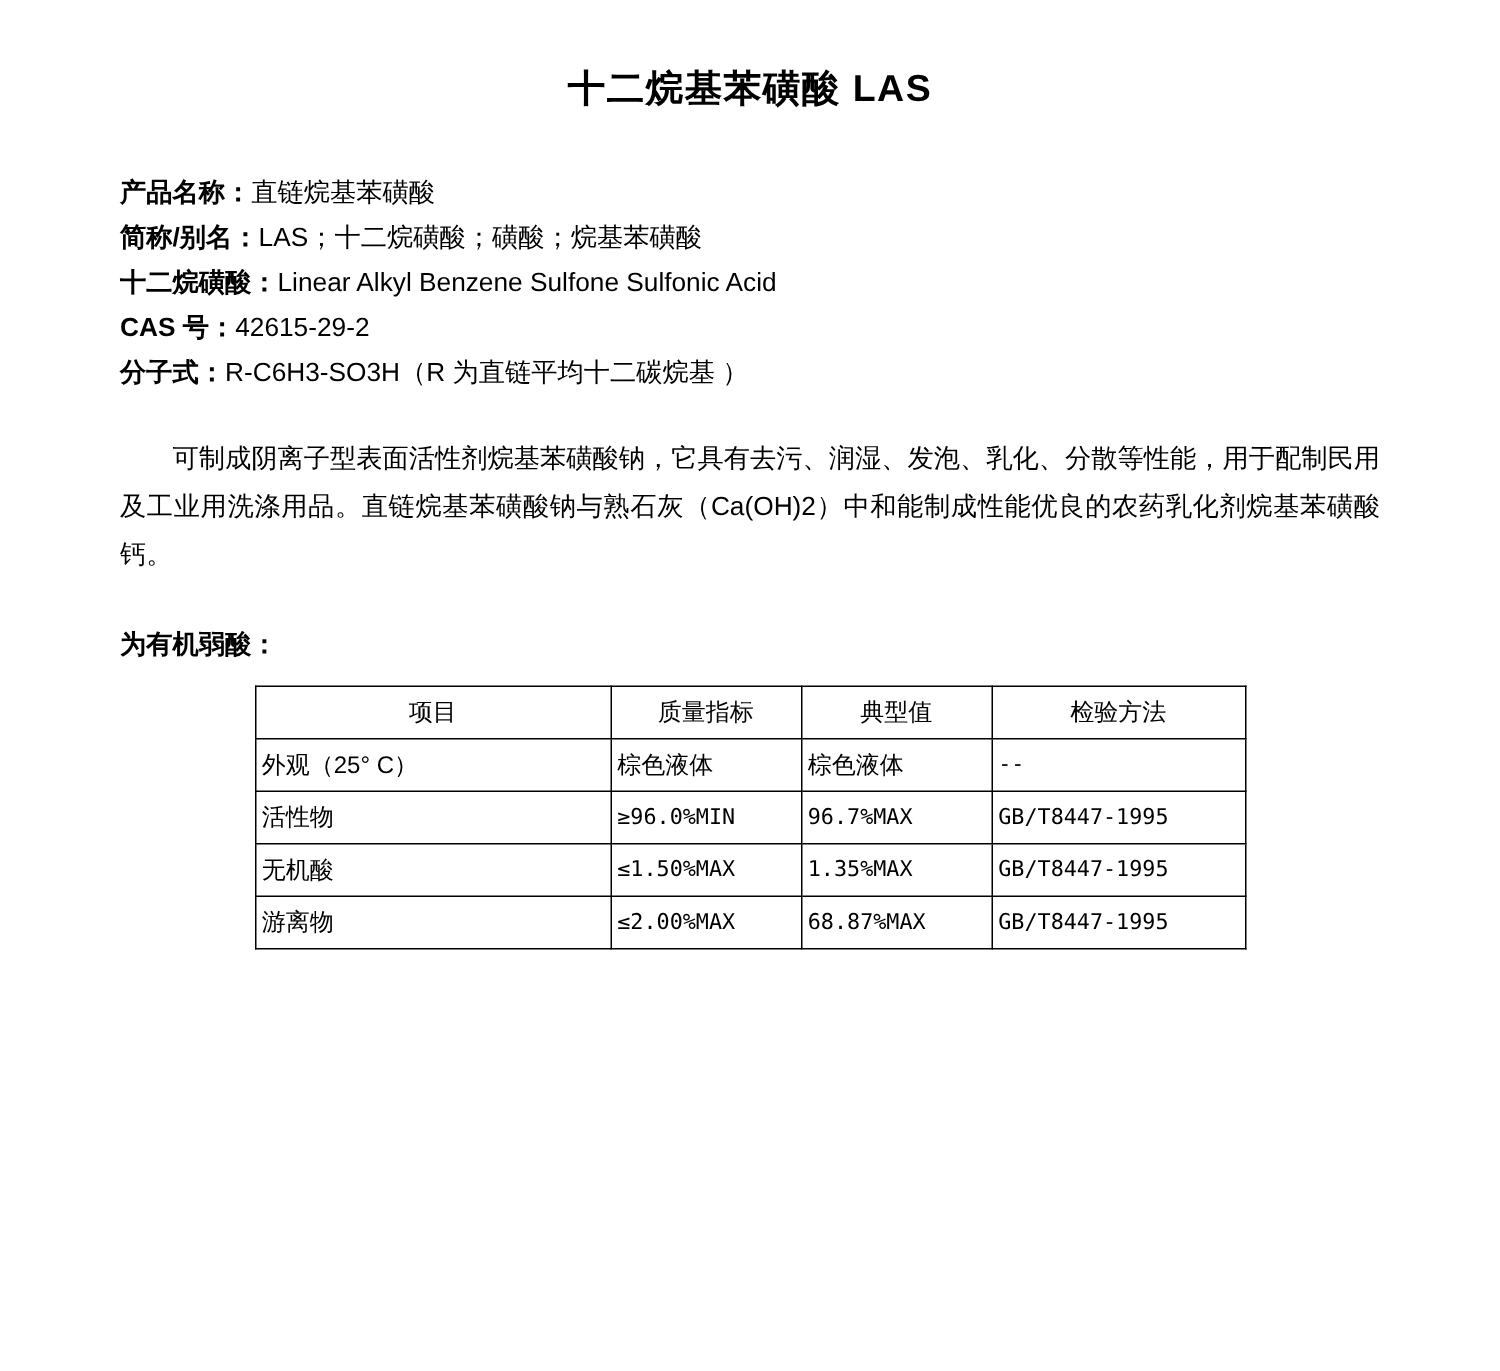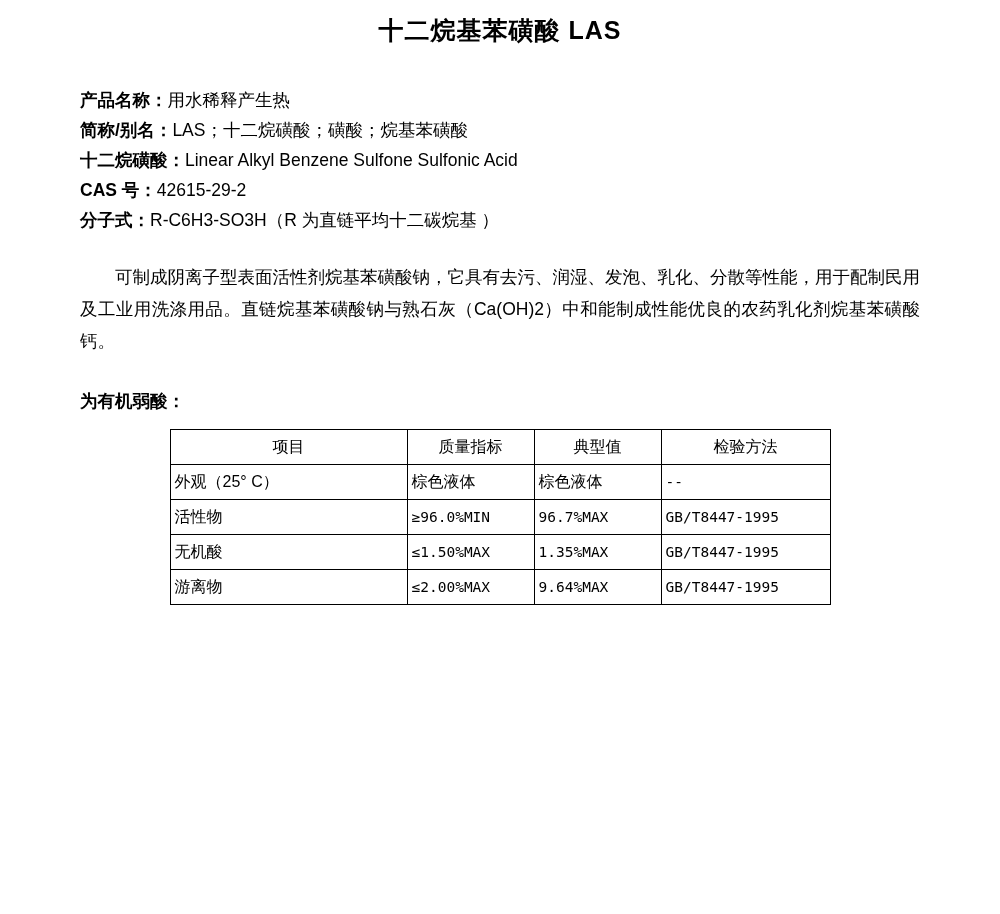--- a/index.html
+++ b/index.html
@@ -19,21 +19,21 @@
     width: 1000px;
     height: 914px;
     box-sizing: border-box;
     padding: 0 80px;
   }
   .doc-title {
     text-align: center;
     font-size: 25px;
     font-weight: bold;
     letter-spacing: 1px;
-    margin-top: 14px;
+    margin-top: 42px;
     margin-bottom: 0;
   }
   .info-block {
     margin-top: 38px;
   }
   .info-line {
     font-size: 17.5px;
     line-height: 30px;
     white-space: nowrap;
   }
@@ -95,21 +95,21 @@
 </style>
 </head>
 <body>
 
 <div class="page">
 
   <div class="doc-title">十二烷基苯磺酸 LAS</div>
 
   <div class="info-block">
     <div class="info-line">
-      <span class="lbl">产品名称：</span><span class="val">用水稀释产生热</span>
+      <span class="lbl">产品名称：</span><span class="val">直链烷基苯磺酸</span>
     </div>
     <div class="info-line">
       <span class="lbl">简称/别名：</span><span class="val">LAS；十二烷磺酸；磺酸；烷基苯磺酸</span>
     </div>
     <div class="info-line">
       <span class="lbl">十二烷磺酸：</span><span class="val">Linear Alkyl Benzene Sulfone Sulfonic Acid</span>
     </div>
     <div class="info-line">
       <span class="lbl">CAS 号：</span><span class="val">42615-29-2</span>
     </div>
@@ -151,21 +151,21 @@
           </tr>
           <tr>
             <td class="mixed">无机酸</td>
             <td class="mono">≤1.50%MAX</td>
             <td class="mono">1.35%MAX</td>
             <td class="mono">GB/T8447-1995</td>
           </tr>
           <tr>
             <td class="mixed">游离物</td>
             <td class="mono">≤2.00%MAX</td>
-            <td class="mono">9.64%MAX</td>
+            <td class="mono">68.87%MAX</td>
             <td class="mono">GB/T8447-1995</td>
           </tr>
         </tbody>
       </table>
     </div>
   </div>
 
 </div>
 
 </body></html>

